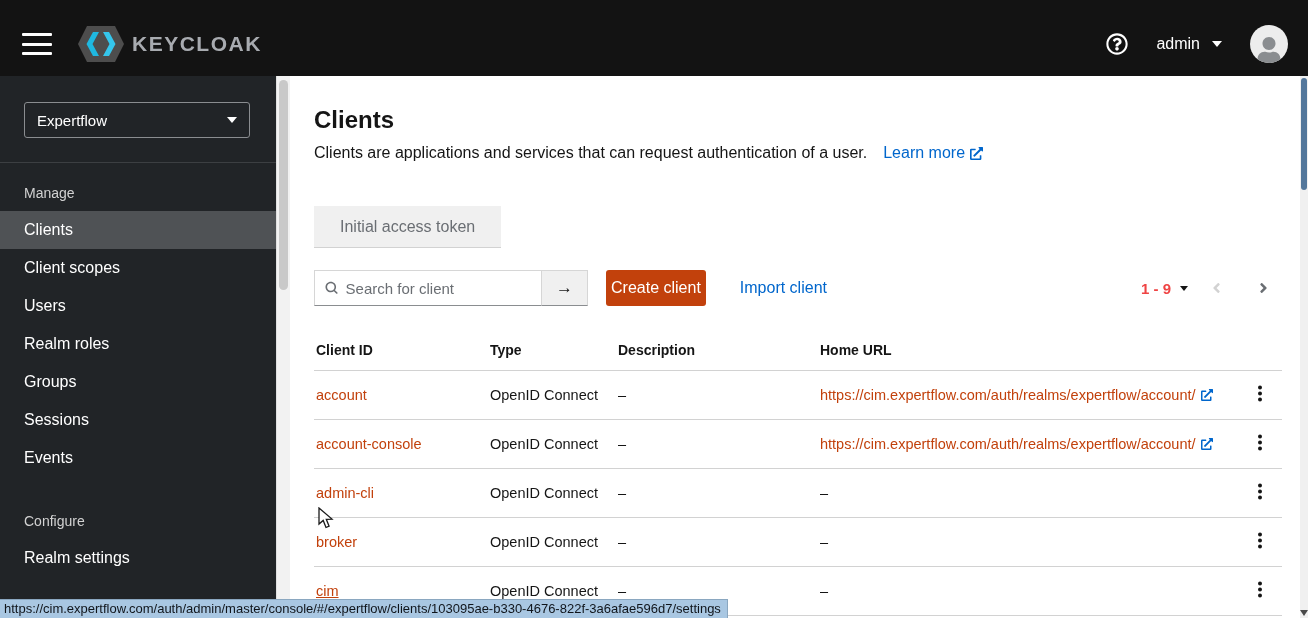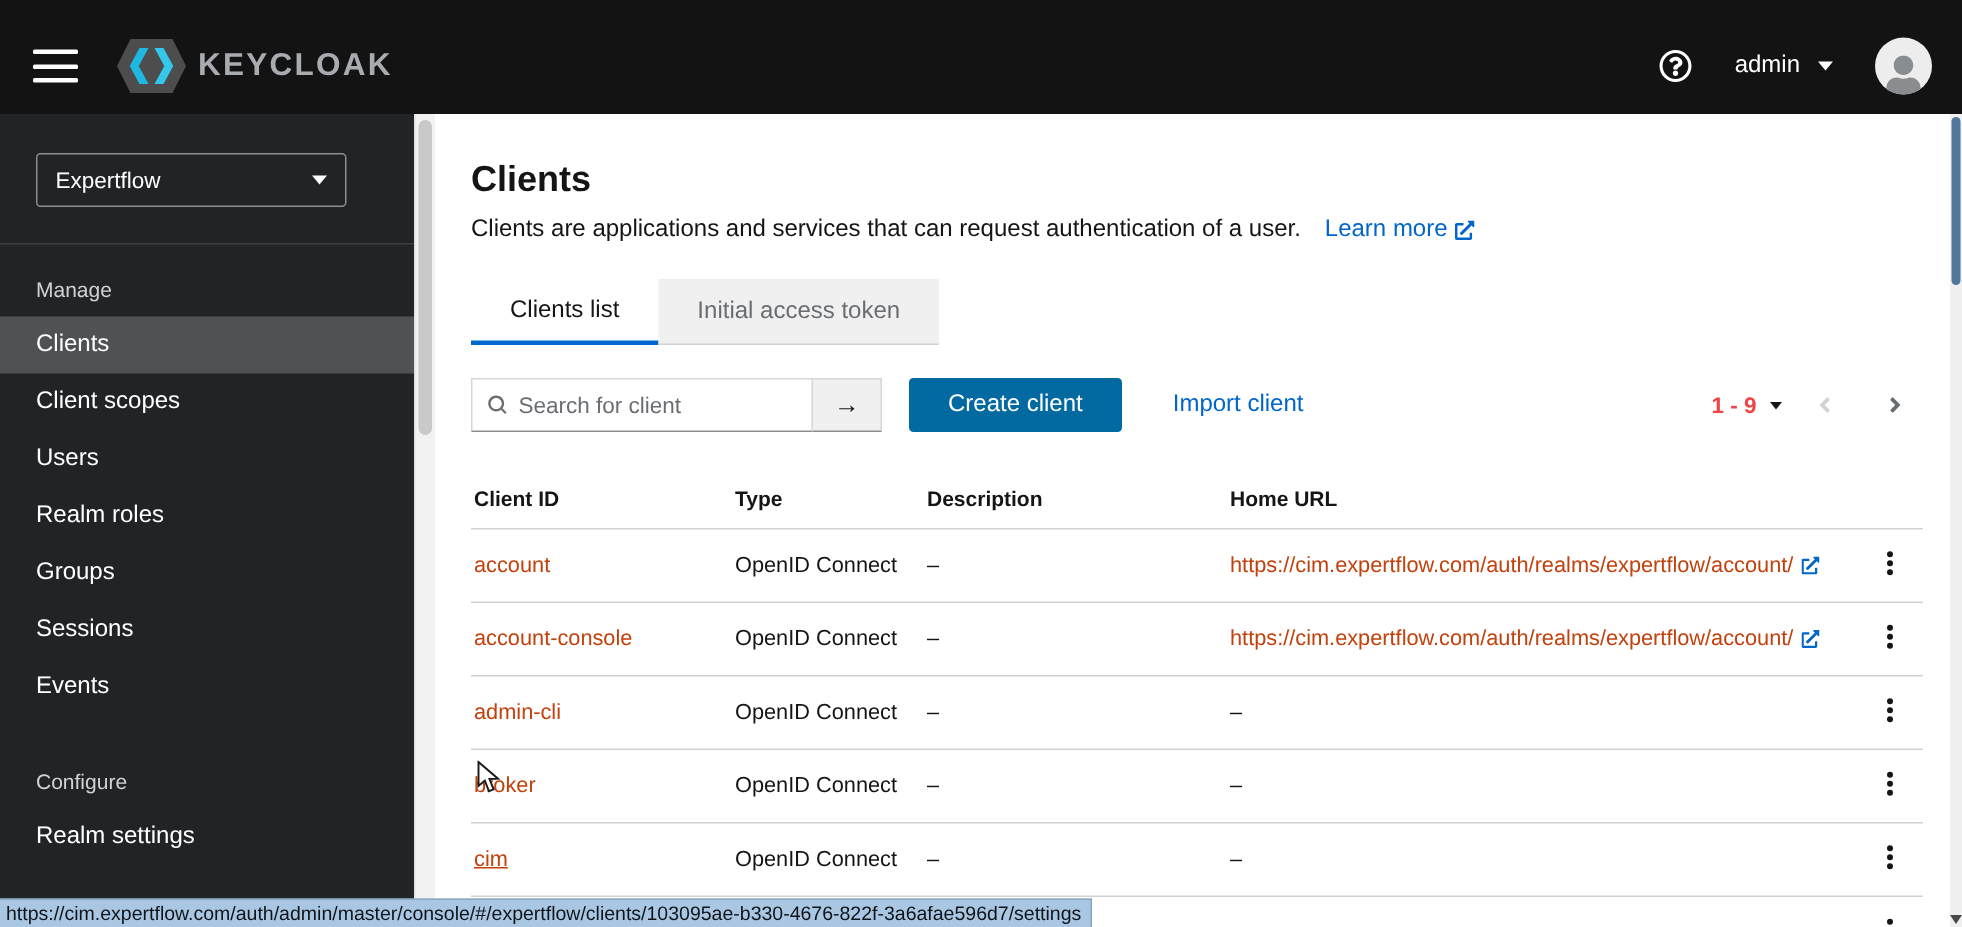--- a/index.html
+++ b/index.html
@@ -66,21 +66,21 @@
   
   .sidebar {
     width: 276px;
     background: #212427;
     color: #fff;
     flex: 0 0 auto;
     padding-top: 26px;
   }
   .realm-selector {
     margin: 0 24px 24px 24px;
-    width: 207px;
+    width: 226px;
     height: 36px;
     background: transparent;
     border: 1px solid #8a8d90;
     border-radius: 3px;
     color: #fff;
     font-size: 15px;
     display: flex; align-items: center; justify-content: space-between;
     padding: 0 12px;
     cursor: pointer;
     font-family: "Liberation Sans", sans-serif;
@@ -121,21 +121,21 @@
   }
 
   
   .main {
     flex: 1 1 auto;
     background: #fff;
     padding: 30px 18px 0 24px;
     overflow: hidden;
   }
   .page-title { font-size: 24px; font-weight: 700; color: #151515; margin-bottom: 10px; }
-  .page-subtitle { font-size: 16px; color: #151515; display: flex; align-items: center; gap: 16px; margin-bottom: 24px; }
+  .page-subtitle { font-size: 16px; color: #151515; display: flex; align-items: center; gap: 16px; margin-bottom: 44px; }
   a.inline-link { color: #0066cc; text-decoration: none; font-size: 16px; display: inline-flex; align-items: center; gap: 5px; cursor: pointer; }
 
   
   .tabs { display: flex; margin-bottom: 22px; }
   .tab {
     border: none; background: #fff; cursor: pointer;
     font-size: 16px; color: #151515;
     padding: 12px 26px 11px 26px;
     border-bottom: 3px solid transparent;
     font-family: "Liberation Sans", sans-serif;
@@ -163,24 +163,24 @@
   .search-submit {
     width: 46px; height: 36px;
     background: #f0f0f0;
     border: 1px solid #d6d6d6; border-left: none;
     border-bottom-color: #8a8d90;
     cursor: pointer;
     font-size: 17px; color: #151515;
   }
   .btn-primary {
     margin-left: 18px;
-    background: #0369a1; color: #fff;
+    background: #c2410c; color: #fff;
     border: none; border-radius: 3px;
     font-size: 16px;
-    padding: 9px 26px;
+    padding: 9px 5px;
     cursor: pointer;
     font-family: "Liberation Sans", sans-serif;
   }
   .link-button {
     margin-left: 34px;
     background: none; border: none;
     color: #0066cc; font-size: 16px; cursor: pointer;
     font-family: "Liberation Sans", sans-serif;
   }
   .pagination { margin-left: auto; display: flex; align-items: center; gap: 10px; }
@@ -321,21 +321,20 @@
         <span>Clients are applications and services that can request authentication of a user.</span>
         <a class="inline-link">
           <span>Learn more</span>
           <svg viewBox="0 0 512 512" width="13" height="13">
             <path fill="#0066cc" d="M432 320h-32a16 16 0 0 0-16 16v112H64V128h144a16 16 0 0 0 16-16V80a16 16 0 0 0-16-16H48a48 48 0 0 0-48 48v352a48 48 0 0 0 48 48h352a48 48 0 0 0 48-48V336a16 16 0 0 0-16-16zM488 0H360c-21.37 0-32.05 25.91-17 41l35.73 35.73L135 320.37a24 24 0 0 0 0 34L157.67 377a24 24 0 0 0 34 0l243.61-243.68L471 169c15 15 41 4.5 41-17V24a24 24 0 0 0-24-24z"></path>
           </svg>
         </a>
       </div>
 
       <div class="tabs">
-        <button class="tab active">Clients list</button>
         <button class="tab inactive">Initial access token</button>
       </div>
 
       <div class="toolbar">
         <div class="search-group">
           <div class="search-box">
             <svg viewBox="0 0 512 512" width="14" height="14">
               <path fill="#6a6e73" d="M505 442.7L405.3 343c28.4-34.9 45.7-79 45.7-127C451 96.5 354.5 0 235.5 0S20 96.5 20 215.5 116.5 431 235.5 431c48 0 92.1-17.3 127-45.7L462.3 485c9.4 9.4 24.6 9.4 33.9 0l8.8-8.8c9.4-9.3 9.4-24.5 0-33.5zM235.5 367c-83.6 0-151.5-67.9-151.5-151.5S151.9 64 235.5 64 387 131.9 387 215.5 319.1 367 235.5 367z"></path>
             </svg>
             <input type="text" placeholder="Search for client" style="">

